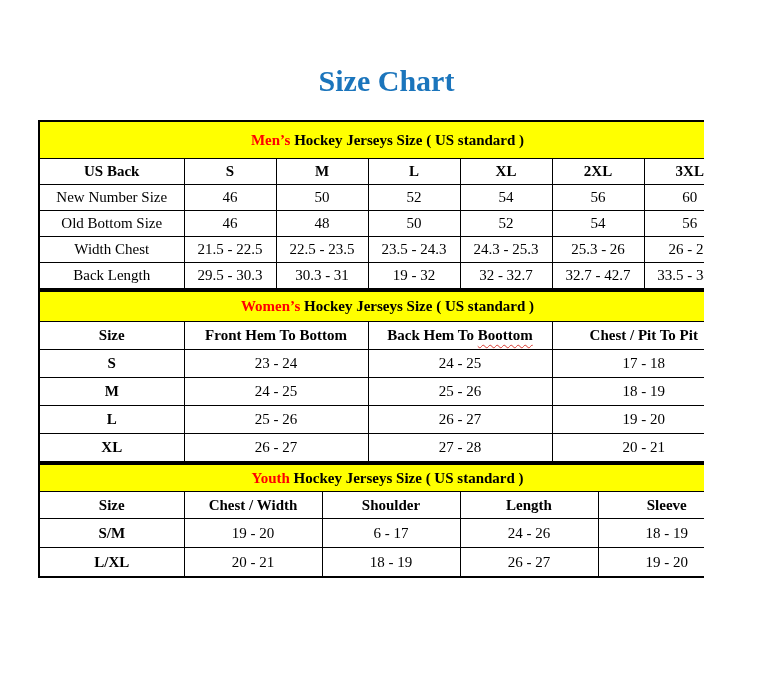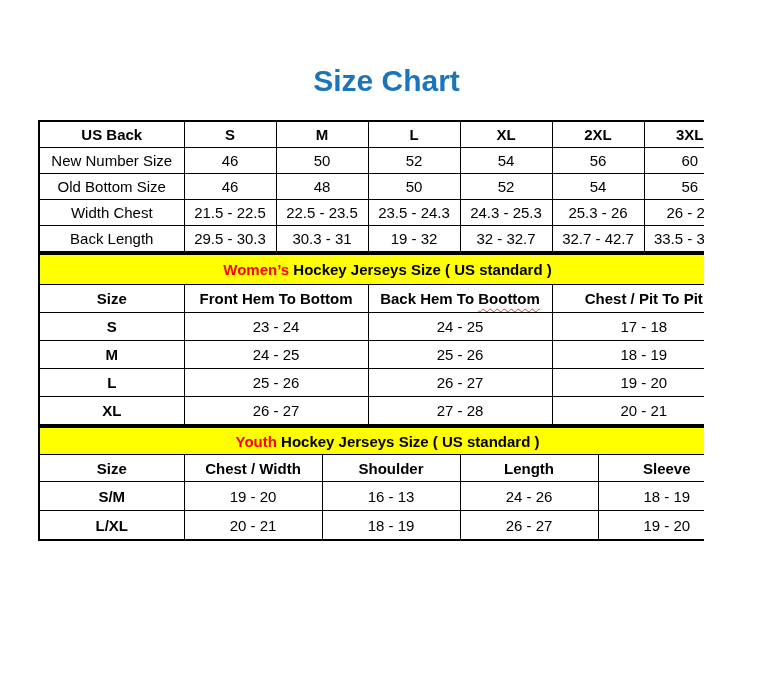--- a/index.html
+++ b/index.html
@@ -8,20 +8,21 @@
     background: #ffffff;
     font-family: "Liberation Sans", sans-serif;
     color: #000000;
   }
   .sheet {
     position: relative;
     width: 704px;
     height: 692px;
     background: #ffffff;
     overflow: hidden;
+    font-family: Liberation Serif, serif;
   }
   .page-title {
     position: absolute;
     top: 64px;
     left: 38px;
     width: 697px;
     text-align: center;
     font-size: 30px;
     font-weight: bold;
     letter-spacing: 0px;
@@ -97,20 +98,23 @@
           <col class="c-label">
           <col class="c-mens">
           <col class="c-mens">
           <col class="c-mens">
           <col class="c-mens">
           <col class="c-mens">
           <col class="c-mens">
         </colgroup>
       <tbody>
         <tr>
+          <td class="banner-cell" colspan="7"><span class="banner-red">Men’s</span><span> Hockey Jerseys Size ( US standard )</span></td>
+        </tr>
+        <tr>
           <th>US Back</th>
           <th>S</th>
           <th>M</th>
           <th>L</th>
           <th>XL</th>
           <th>2XL</th>
           <th>3XL</th>
         </tr>
         <tr>
           <td class="rowlabel-reg">New Number Size</td>
@@ -210,21 +214,21 @@
         <tr>
           <th>Size</th>
           <th>Chest / Width</th>
           <th>Shoulder</th>
           <th>Length</th>
           <th>Sleeve</th>
         </tr>
         <tr>
           <td class="rowlabel-bold">S/M</td>
           <td>19 - 20</td>
-          <td>16 - 13</td>
+          <td>6 - 17</td>
           <td>24 - 26</td>
           <td>18 - 19</td>
         </tr>
         <tr>
           <td class="rowlabel-bold">L/XL</td>
           <td>20 - 21</td>
           <td>18 - 19</td>
           <td>26 - 27</td>
           <td>19 - 20</td>
         </tr>

